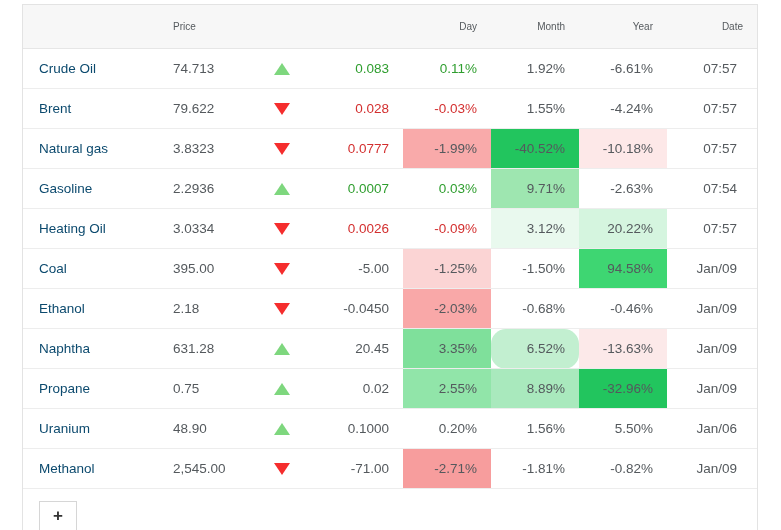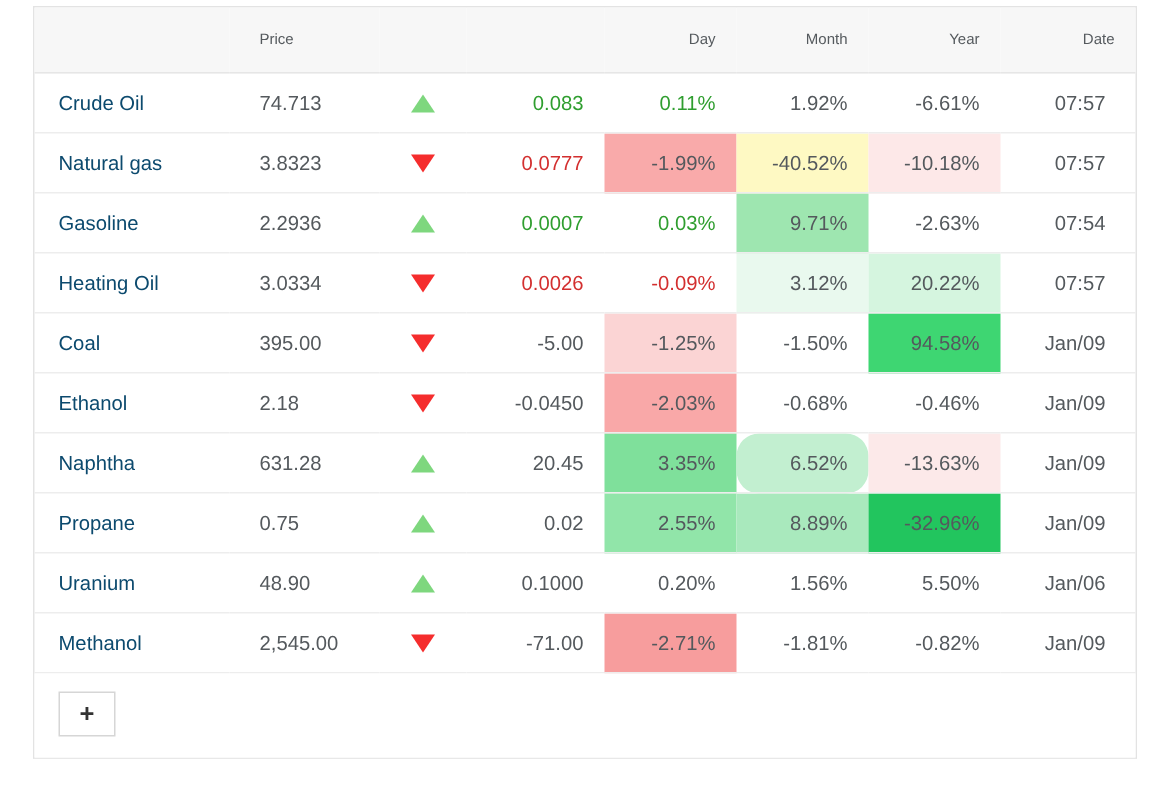--- a/index.html
+++ b/index.html
@@ -158,26 +158,36 @@
           <td class="cell-name">Crude Oil</td>
           <td class="cell-price">74.713</td>
           <td class="cell-arrow"><span class="arrow up"></span></td>
           <td class="cell-change txt-up">0.083</td>
           <td class="cell-pct txt-up">0.11%</td>
           <td class="cell-pct txt-neutral">1.92%</td>
           <td class="cell-pct txt-neutral">-6.61%</td>
           <td class="cell-date">07:57</td>
         </tr>
         <tr>
+          <td class="cell-name">Brent</td>
+          <td class="cell-price">79.622</td>
+          <td class="cell-arrow"><span class="arrow down"></span></td>
+          <td class="cell-change txt-down">0.028</td>
+          <td class="cell-pct txt-down">-0.03%</td>
+          <td class="cell-pct txt-neutral">1.55%</td>
+          <td class="cell-pct txt-neutral">-4.24%</td>
+          <td class="cell-date">07:57</td>
+        </tr>
+        <tr>
           <td class="cell-name">Natural gas</td>
           <td class="cell-price">3.8323</td>
           <td class="cell-arrow"><span class="arrow down"></span></td>
           <td class="cell-change txt-down">0.0777</td>
           <td class="cell-pct txt-neutral" style="background: rgb(249, 170, 170);">-1.99%</td>
-          <td class="cell-pct txt-neutral" style="background: #fef9c3; margin-top: 44px;">-40.52%</td>
+          <td class="cell-pct txt-neutral" style="background: #22c55e; margin-top: 44px;">-40.52%</td>
           <td class="cell-pct txt-neutral" style="background: rgb(253, 232, 232);">-10.18%</td>
           <td class="cell-date">07:57</td>
         </tr>
         <tr>
           <td class="cell-name">Gasoline</td>
           <td class="cell-price">2.2936</td>
           <td class="cell-arrow"><span class="arrow up"></span></td>
           <td class="cell-change txt-up">0.0007</td>
           <td class="cell-pct txt-up">0.03%</td>
           <td class="cell-pct txt-neutral" style="background: rgb(158, 230, 176);">9.71%</td>

